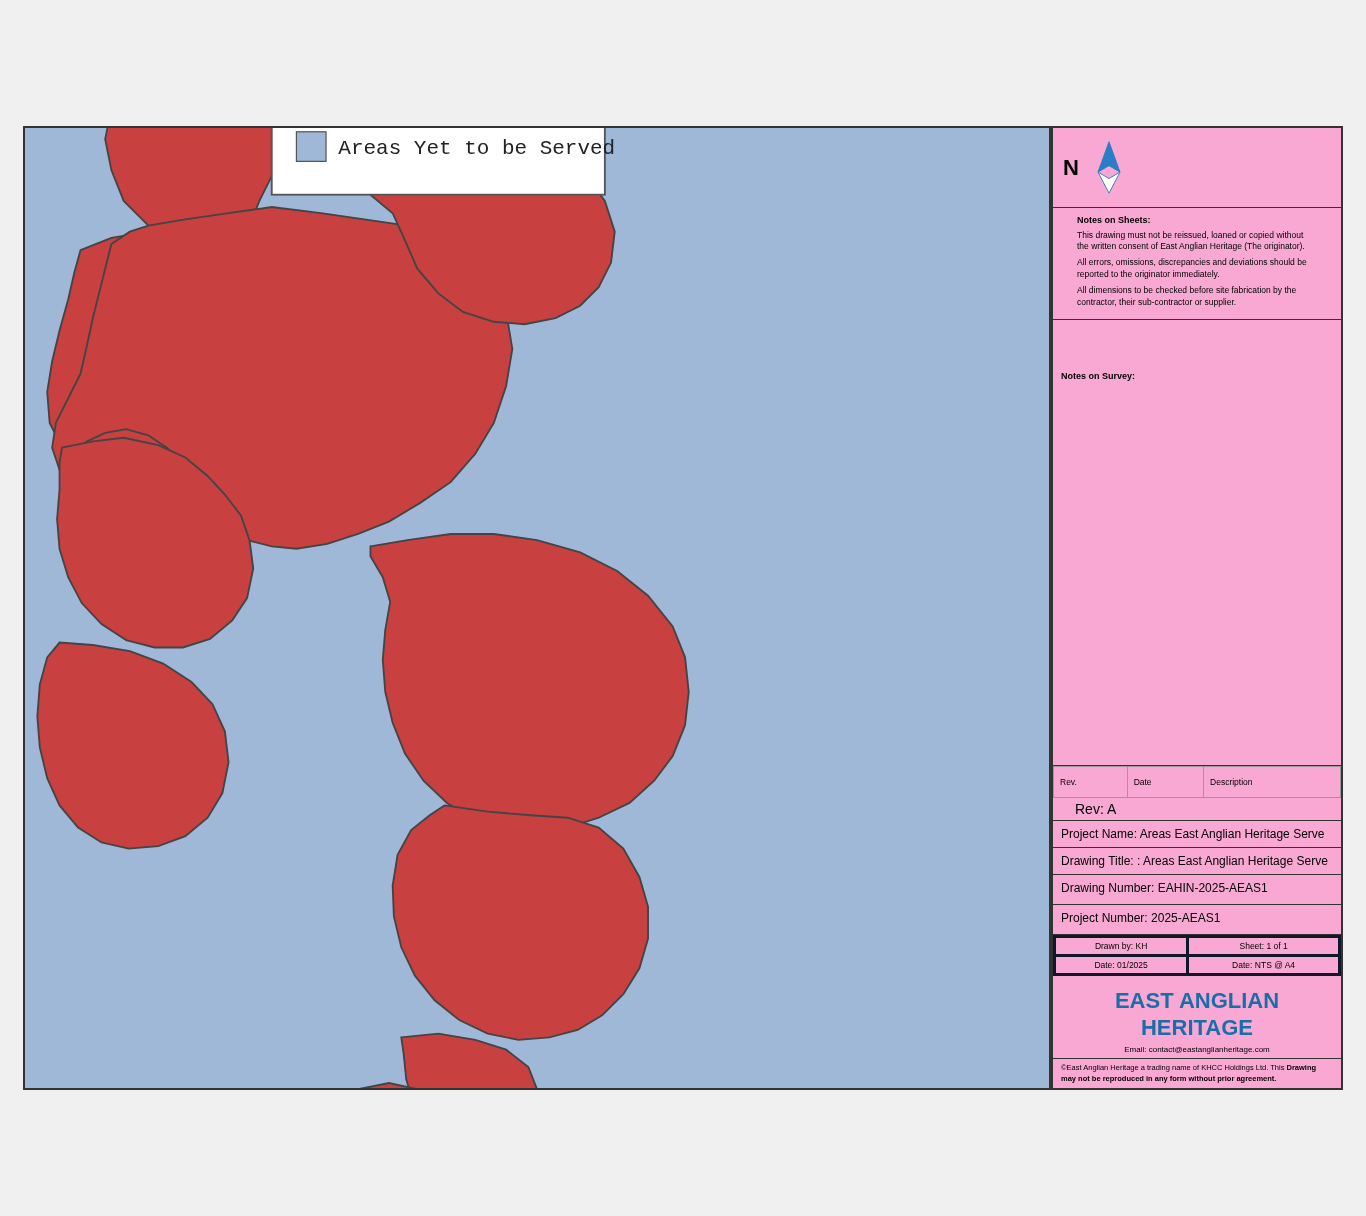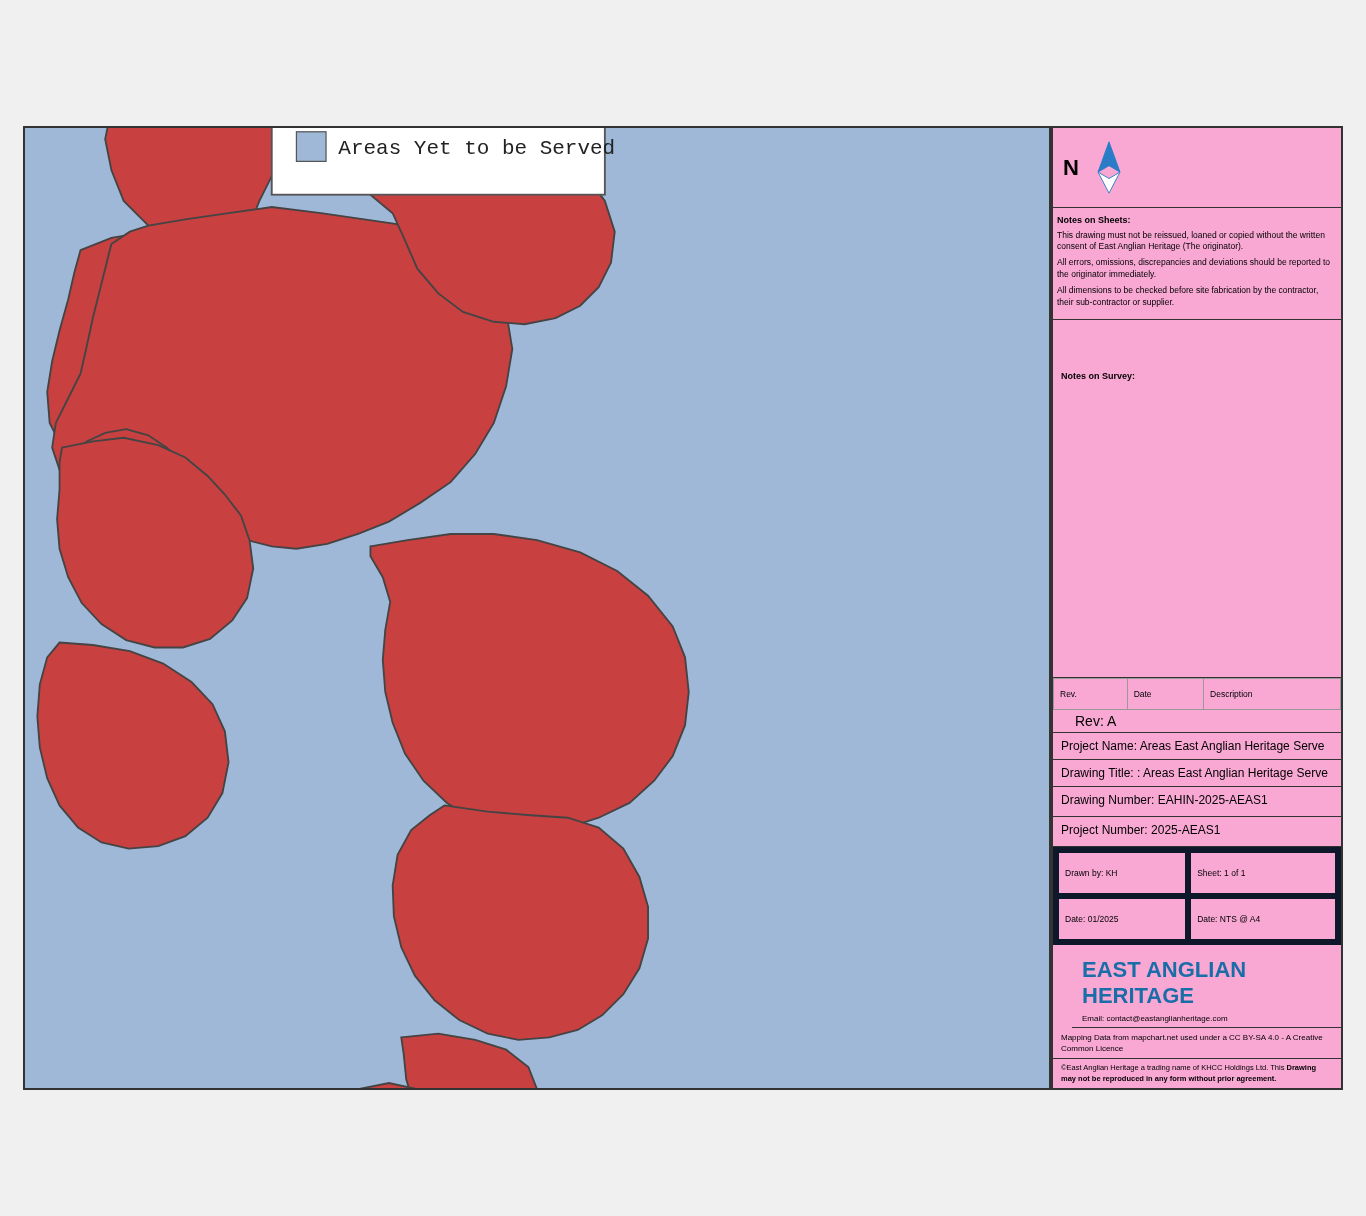--- a/index.html
+++ b/index.html
@@ -59,21 +59,21 @@
       font-weight: bold;
       font-family: Arial, sans-serif;
     }
     .north-arrow {
       width: 40px;
       height: 55px;
     }
     
     .notes-section {
       border-bottom: 1.5px solid #333;
-      padding: 6px 4px;
+      padding: 6px 24px;
       font-size: 8.5px;
       font-family: Arial, sans-serif;
       line-height: 1.4;
     }
     .notes-section .section-title {
       font-weight: bold;
       font-size: 9px;
       margin-bottom: 3px;
     }
     .notes-section p {
@@ -119,29 +119,29 @@
       min-height: 30px;
     }
     
     .bottom-table {
       width: 100%;
       border-collapse: collapse;
       font-size: 8.5px;
       font-family: Arial, sans-serif;
     }
     .bottom-table td {
-      border: 6px solid #0f172a;
-      padding: 15px 6px;
+      border: 3px solid #0f172a;
+      padding: 3px 6px;
+      text-align: center;
     }
     
     .company-section {
       padding: 12px 10px 4px;
-      text-align: left;
-      border-bottom: 1.5px solid #333;
-      margin-left: 19px;
+      text-align: center;
+      border-bottom: 1.5px solid #333;
     }
     .company-name {
       font-size: 22px;
       font-weight: bold;
       color: #1a6ea8;
       font-family: Arial, sans-serif;
       line-height: 1.2;
     }
     .company-email {
       font-size: 8px;
@@ -565,23 +565,20 @@
         <div class="company-name">
           <span>EAST ANGLIAN</span><br>
           <span>HERITAGE</span>
         </div>
         <div class="company-email">
           <span>Email:</span>
           <span>contact@eastanglianheritage.com</span>
         </div>
       </div>
 
-      <div class="mapping-section">
-        <span>Mapping Data from mapchart.net used under a CC BY-SA 4.0 - A Creative Common Licence</span>
-      </div>
 
       <div class="copyright-section">
         <span>©East Anglian Heritage a trading name of KHCC Holdings Ltd. This <strong>Drawing may not be reproduced in any form without prior agreement.</strong></span>
       </div>
 
     </div>
   </div>
 </div>
 
 </body></html>

